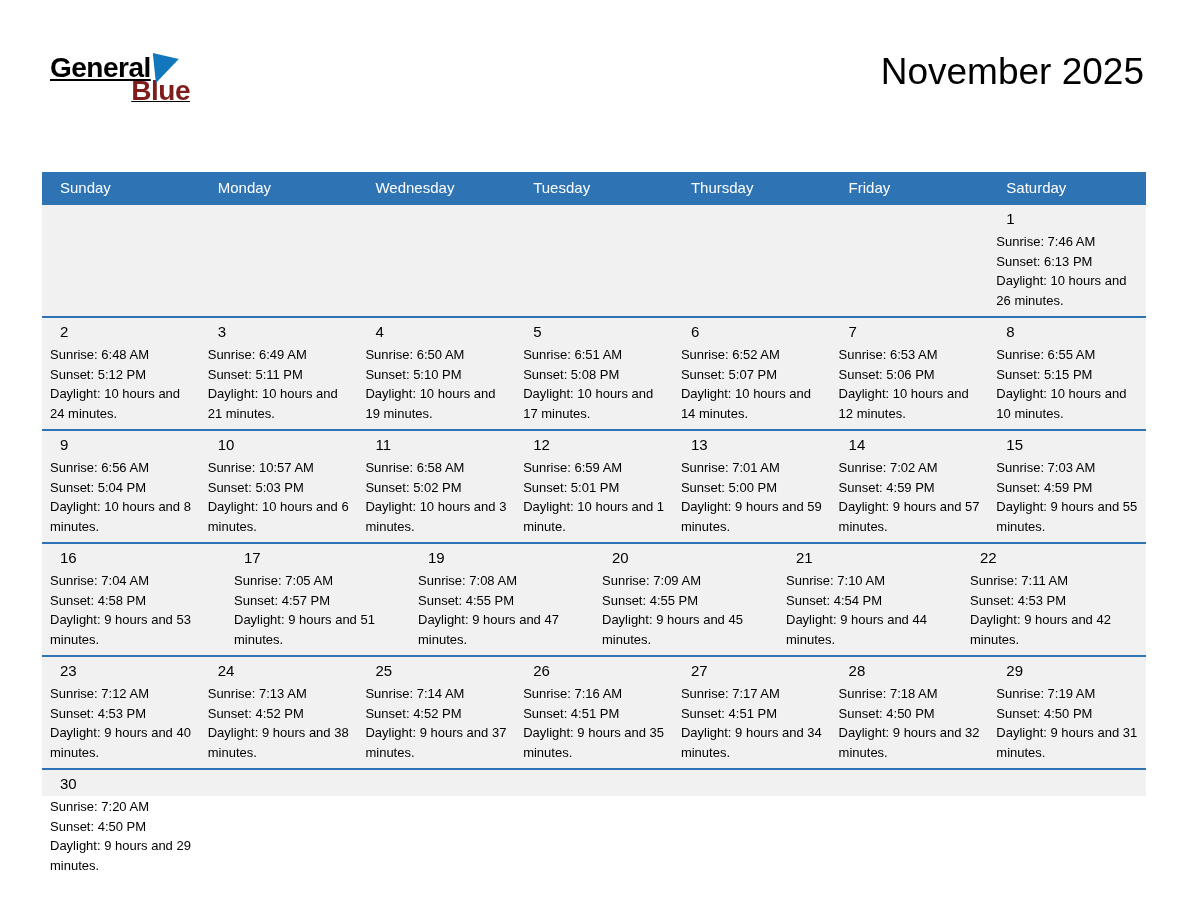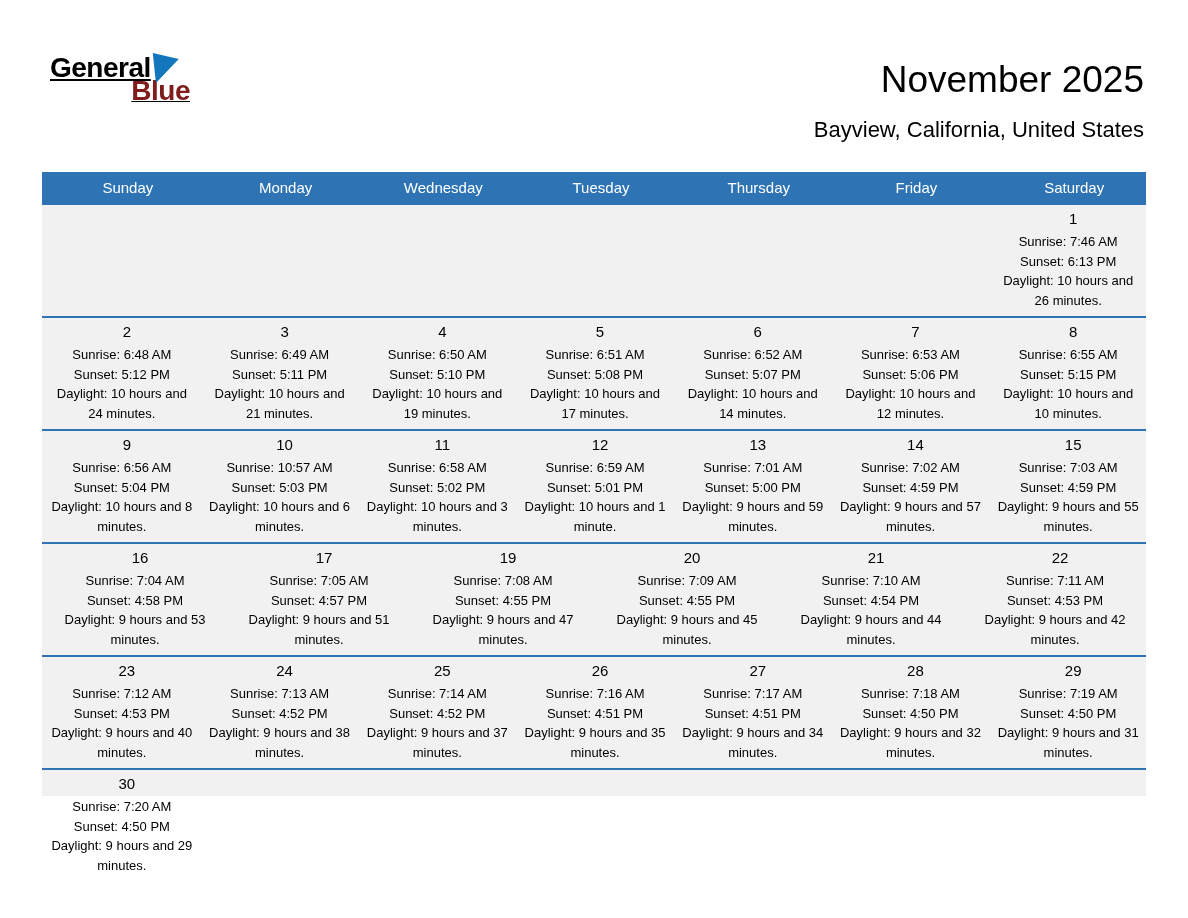--- a/index.html
+++ b/index.html
@@ -47,32 +47,30 @@
     color: #7f1d1d;
     letter-spacing: -0.5px;
   }
   
   .titles { text-align: right; }
   .title {
     font-size: 37px;
     line-height: 1.1;
     font-weight: 400;
     color: #000000;
-    margin-top: 8px;
   }
   .subtitle {
     font-size: 22px;
     font-weight: 400;
     margin-top: 16px;
     color: #000000;
   }
   
   .calendar {
     margin: 14px 42px 0 42px;
-    text-align: center;
   }
   .header-row {
     display: flex;
     background: #2E74B5;
     color: #ffffff;
   }
   .day-header {
     flex: 1;
     font-size: 15px;
     font-weight: 400;
@@ -115,21 +113,20 @@
       <div class="logo-row1">
         <span class="logo-general">General</span>
         <span class="logo-triangle"></span>
       </div>
       <div class="logo-row2">
         <span class="logo-blue">Blue</span>
       </div>
     </div>
     <div class="titles">
       <div class="title">November 2025</div>
-      <div class="subtitle">Bayview, California, United States</div>
     </div>
   </div>
 
   <div class="calendar">
     <div class="header-row">
       <div class="day-header">Sunday</div>
       <div class="day-header">Monday</div>
       <div class="day-header">Wednesday</div>
       <div class="day-header">Tuesday</div>
       <div class="day-header">Thursday</div>

